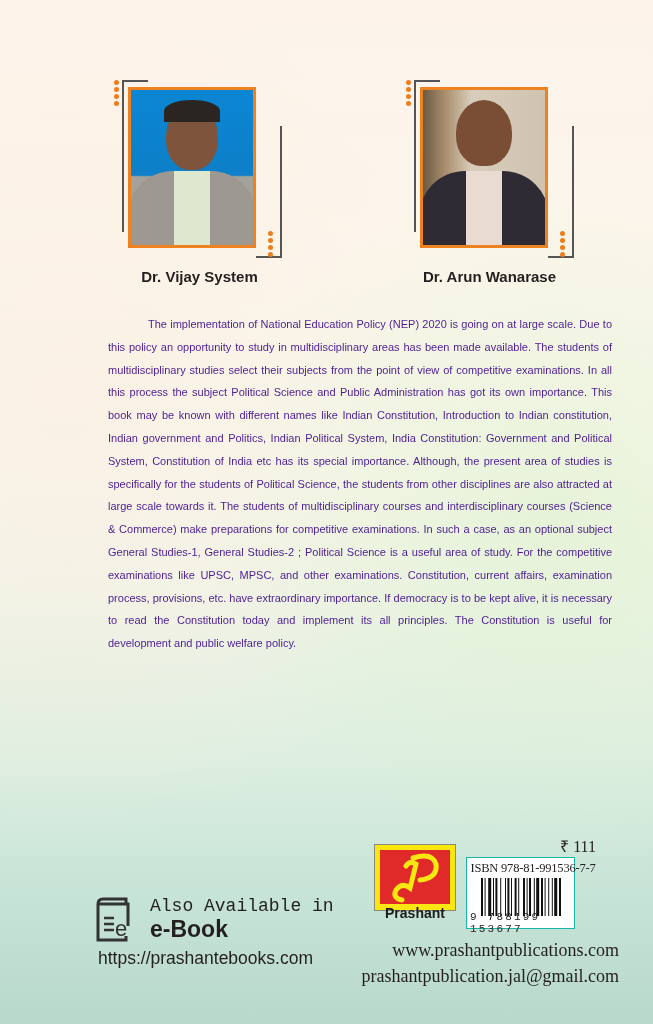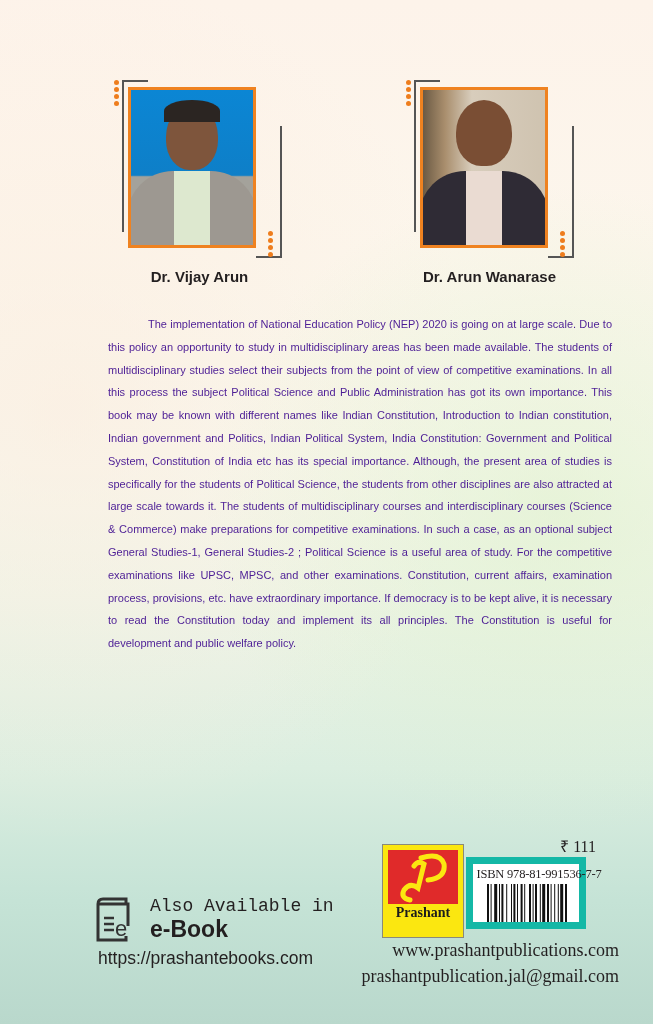--- a/index.html
+++ b/index.html
@@ -51,28 +51,28 @@
   .blurb p { margin: 0; text-indent: 40px; }
 
   .ebook { position: absolute; left: 92px; top: 894px; width: 260px; height: 80px; }
   .ebook-icon { position: absolute; left: 2px; top: 2px; width: 40px; height: 48px; }
   .ebook-line1 { position: absolute; left: 58px; top: 2px; font-size: 18px; color: #231f20; font-family: Liberation Mono, monospace; }
   .ebook-line2 { position: absolute; left: 58px; top: 22px; font-size: 23px; font-weight: bold; color: #231f20; }
   .ebook-url { position: absolute; left: 6px; top: 54px; font-size: 17.5px; color: #231f20; }
 
   .price { position: absolute; left: 560px; top: 835px; font-family: "Liberation Serif", serif;
     font-size: 16px; color: #231f20; }
-  .logo { position: absolute; left: 382px; top: 844px; width: 82px; height: 94px;
-    background: #fbe710; border: 1px solid #8a8a7a; box-sizing: border-box; font-family: Liberation Serif, serif; }
+  .logo { position: absolute; left: 374px; top: 844px; width: 82px; height: 67px;
+    background: #fbe710; border: 1px solid #8a8a7a; box-sizing: border-box; }
   .logo-red { position: absolute; left: 5px; top: 5px; width: 70px; height: 54px; background: #e02a2a; }
   .logo-red svg { position: absolute; left: 0; top: 0; }
   .logo-name { position: absolute; left: 0; width: 80px; top: 60px; text-align: center;
     font-weight: bold; font-size: 14px; color: #1c1c1c; }
-  .barcode { position: absolute; left: 466px; top: 857px; width: 120px; height: 72px;
-    background: #fff; border: 7px solid #14b8a6; box-sizing: border-box; }
+  .barcode { position: absolute; left: 466px; top: 857px; width: 109px; height: 72px;
+    background: #fff; border: 1px solid #14b8a6; box-sizing: border-box; }
   .isbn { position: absolute; left: 0; top: 3px; width: 132px; text-align: center;
     font-family: "Liberation Serif", serif; font-size: 12.5px; color: #231f20; letter-spacing: -0.2px; }
   .bars { position: absolute; left: 14px; top: 20px; width: 110px; height: 38px; }
   .barcode-digits { position: absolute; left: 3px; top: 53px; width: 128px;
     font-family: "Liberation Mono", monospace; font-size: 11px; color: #231f20; letter-spacing: 2.2px; }
   .contact { position: absolute; right: 34px; text-align: right; font-family: "Liberation Serif", serif;
     font-size: 18px; color: #231f20; }
   .contact.web { top: 940px; }
   .contact.mail { top: 958px; margin-top: 8px; }
 </style>
@@ -95,21 +95,21 @@
       <span></span>
       <span></span>
       <span></span>
     </div>
   <div class="photo p1">
     <div class="person body"></div>
     <div class="person shirt"></div>
     <div class="person head"></div>
     <div class="person hair"></div>
   </div>
-  <div class="author-name">Dr. Vijay Arun</div>
+  <div class="author-name">Dr. Vijay System</div>
 </div>
 
 <div class="author a2">
   <div class="frame-line-tl"></div>
   <div class="frame-line-br"></div>
   <div class="dots tl">
       <span></span>
       <span></span>
       <span></span>
       <span></span>
@@ -180,16 +180,17 @@
         <rect x="52.8" y="0" width="1" height="38"></rect>
         <rect x="55.2" y="0" width="3" height="38"></rect>
         <rect x="60.00000000000001" y="0" width="2" height="38"></rect>
         <rect x="63.60000000000001" y="0" width="1" height="38"></rect>
         <rect x="67.20000000000002" y="0" width="1" height="38"></rect>
         <rect x="70.80000000000003" y="0" width="1" height="38"></rect>
         <rect x="73.20000000000003" y="0" width="3" height="38"></rect>
         <rect x="78.00000000000003" y="0" width="2" height="38"></rect>
       </g>
   </svg>
+  <div class="barcode-digits">9 788199 153677</div>
 </div>
 
 <div class="contact web">www.prashantpublications.com</div>
 <div class="contact mail">prashantpublication.jal@gmail.com</div>
 
 </body></html>

